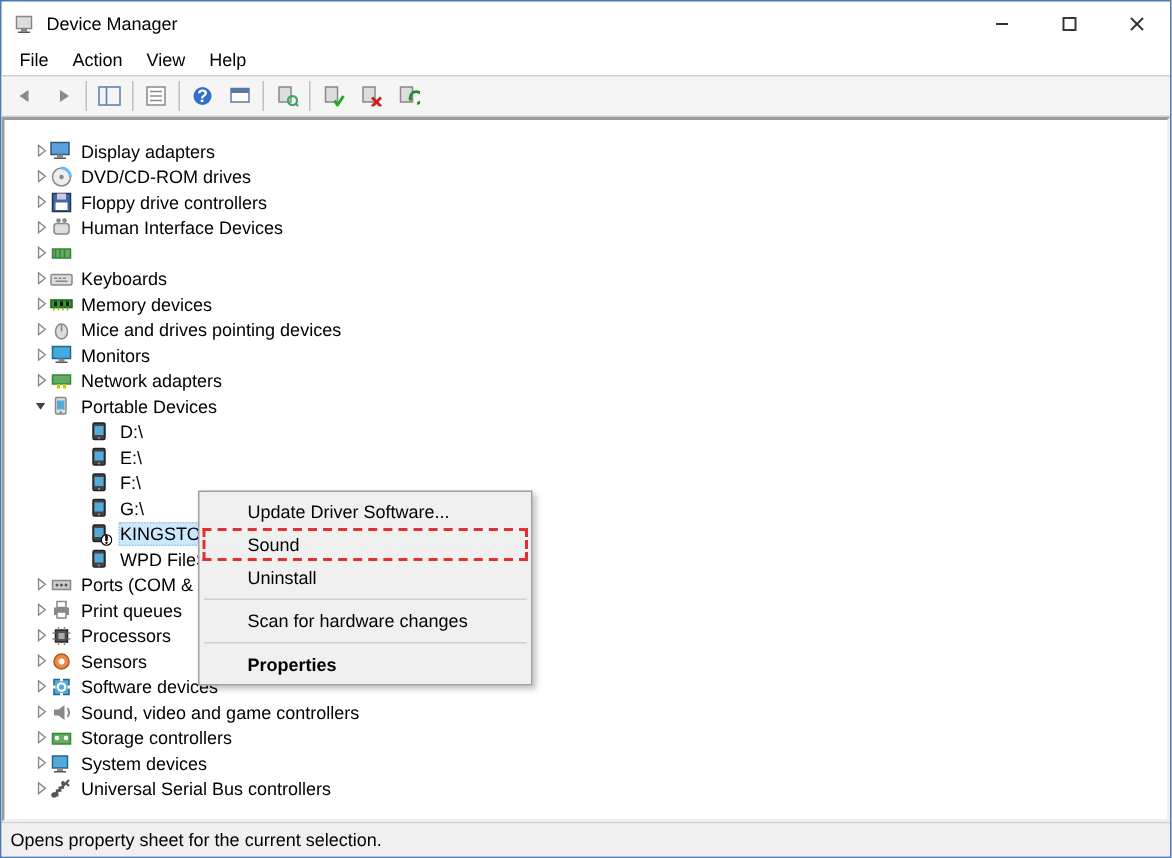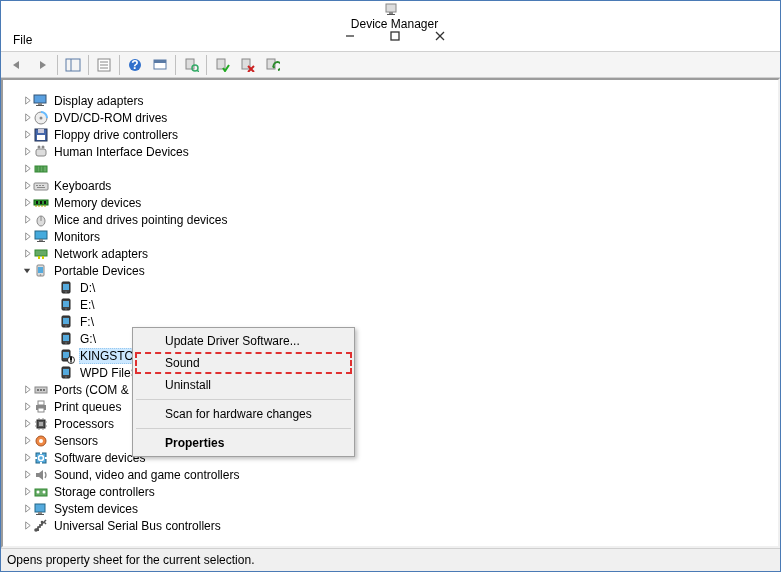--- a/index.html
+++ b/index.html
@@ -1,26 +1,26 @@
 <!DOCTYPE html>
 <html><head>
 <meta charset="utf-8">
 <style>
 * { box-sizing: border-box; margin: 0; padding: 0; font-family: "Segoe UI", Tahoma, sans-serif; font-size: 12px; }
 body { width: 781px; height: 572px; border: 1px solid #4a7ab5; background: #fff; display: flex; flex-direction: column; overflow: hidden; position: relative; }
 
 
-.titlebar { height: 30px; display: flex; align-items: center; padding: 0 0 0 8px; flex-direction: column; }
+.titlebar { height: 30px; display: flex; align-items: center; padding: 0 0 0 8px; }
 .titlebar .app-icon { width: 16px; height: 16px; margin-right: 6px; }
 .titlebar .title { flex: 1; }
 .winbtns { display: flex; height: 100%; }
 .winbtn { width: 45px; height: 100%; display: flex; align-items: center; justify-content: center; color: #333; }
 
 
-.menubar { height: 20px; display: flex; padding: 0 4px; flex-direction: column; }
+.menubar { height: 20px; display: flex; padding: 0 4px; }
 .menuitem { padding: 2px 8px; }
 
 
 .toolbar { height: 28px; border-top: 1px solid #d0d0d0; border-bottom: 1px solid #d0d0d0; background: #f5f5f5; display: flex; align-items: center; padding: 0 4px; gap: 1px; }
 .tbtn { width: 24px; height: 22px; display: flex; align-items: center; justify-content: center; border: 1px solid transparent; }
 .tsep { width: 1px; height: 20px; background: #c0c0c0; margin: 0 2px; }
 
 
 .content { flex: 1; display: flex; border-bottom: 1px solid #d0d0d0; }
 .tree-wrap { flex: 1; border: 2px inset #f0f0f0; background: #fff; overflow-y: scroll; position: relative; }

